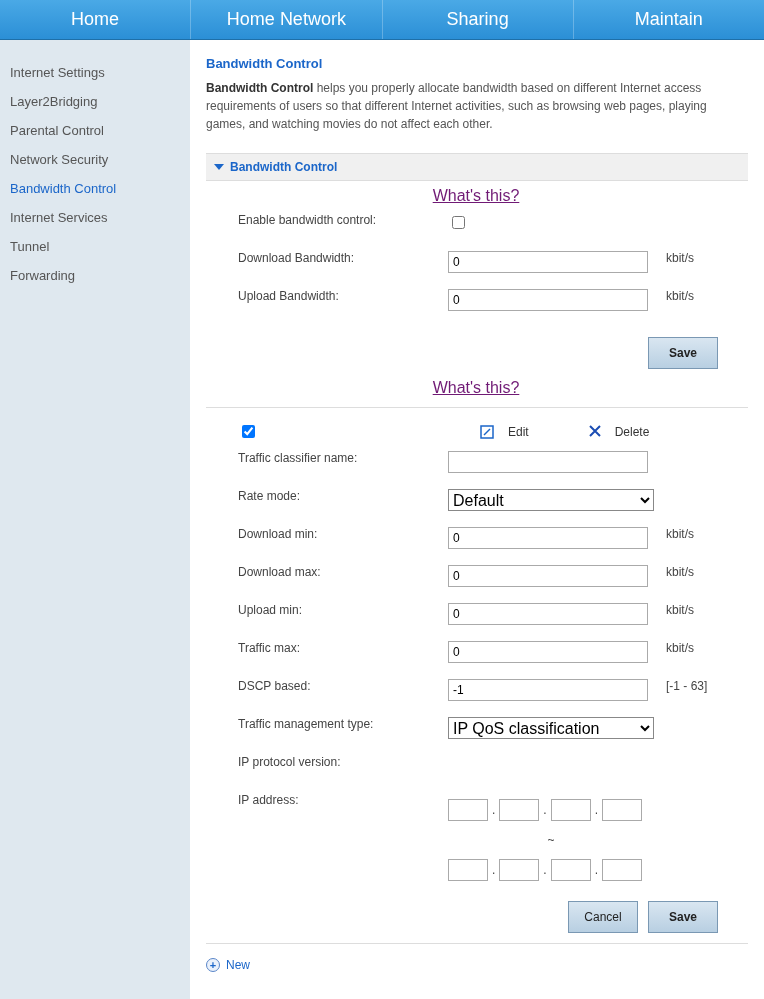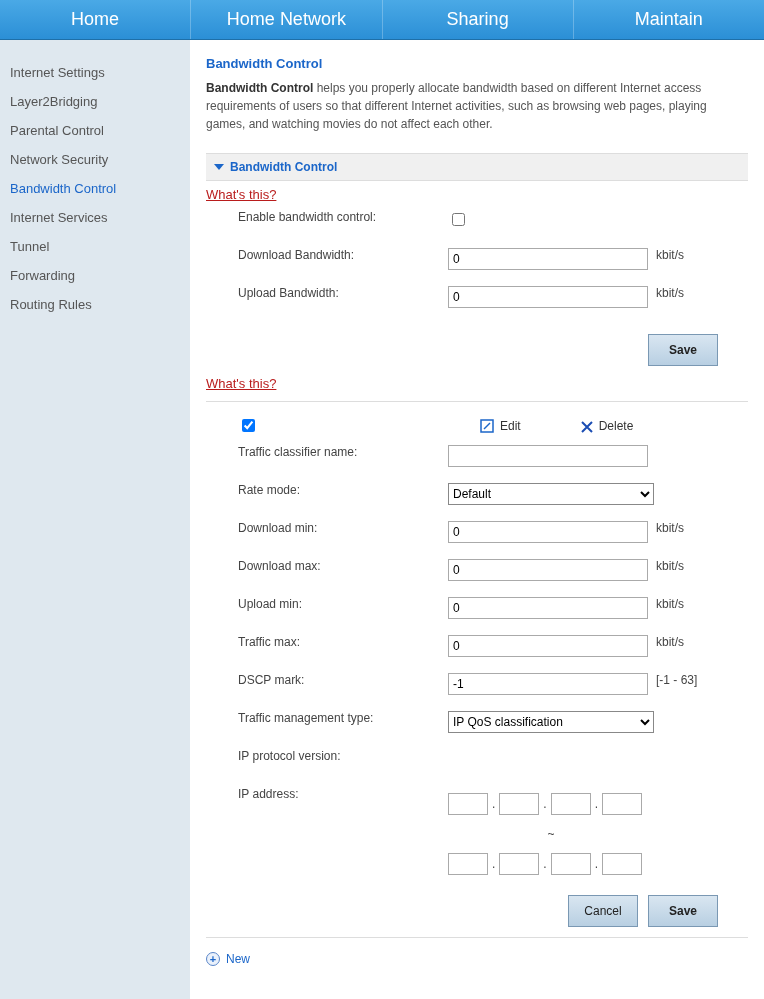--- a/index.html
+++ b/index.html
@@ -80,24 +80,24 @@
     align-items: center;
     gap: 6px;
   }
   .tri-down {
     width: 0; height: 0;
     border-left: 5px solid transparent;
     border-right: 5px solid transparent;
     border-top: 6px solid #1b66c9;
   }
   .whats {
-    text-align: left;
-    color: #b91c1c;
+    text-align: center;
+    color: #701a75;
     text-decoration: underline;
-    font-size: 13px;
+    font-size: 16px;
     margin: 6px 2px 8px 0;
     cursor: pointer;
   }
 
   .form-block { padding: 0 0 0 32px; }
   .row {
     display: flex;
     min-height: 34px;
     margin-bottom: 4px;
   }
@@ -107,30 +107,30 @@
     font-size: 12px;
   }
   .row input[type="text"] {
     width: 200px;
     height: 22px;
     border: 1px solid #aaa;
     font-size: 12px;
     padding: 1px 4px;
   }
   .row .unit {
-    margin-left: 8px;
+    margin-left: 18px;
     color: #444;
     font-size: 12px;
   }
   .row select {
     width: 206px;
     height: 22px;
     border: 1px solid #888;
     background: #fff;
-    font-size: 12px;
+    font-size: 16px;
   }
   .row.ipaddr .ipgroup {
     display: flex;
     gap: 4px;
     align-items: center;
   }
   .ipgroup input {
     width: 40px !important;
     text-align: center;
   }
@@ -161,22 +161,22 @@
   .hr { border-top: 1px solid #ddd; margin: 10px 0; }
 
   .rule-actions {
     display: flex;
     align-items: center;
     padding: 4px 0 10px 0;
   }
   .rule-actions .chk { width: 242px; padding-left: 0; }
   .rule-actions .act {
     display: flex;
-    align-items: flex-end;
-    gap: 6px;
+    align-items: flex-start;
+    gap: 14px;
     color: #333;
     margin-right: 60px;
     cursor: pointer;
   }
   .rule-actions .act svg { display: block; }
 
   .tilde {
     text-align: center;
     width: 206px;
     margin: 6px 0 6px 242px;
@@ -215,21 +215,20 @@
 
   <div class="sidebar">
     <div class="item">Internet Settings</div>
     <div class="item">Layer2Bridging</div>
     <div class="item">Parental Control</div>
     <div class="item">Network Security</div>
     <div class="item active">Bandwidth Control</div>
     <div class="item">Internet Services</div>
     <div class="item">Tunnel</div>
     <div class="item">Forwarding</div>
-    <div class="item">Routing Rules</div>
   </div>
 
   <div class="content">
     <div class="page-title">Bandwidth Control</div>
     <div class="page-desc">
       <b>Bandwidth Control</b><span> helps you properly allocate bandwidth based on different Internet access requirements of users so that different Internet activities, such as browsing web pages, playing games, and watching movies do not affect each other.</span>
     </div>
 
     <div class="section-header">
       <span class="tri-down"></span>
@@ -308,21 +307,21 @@
         <div class="label">Upload min:</div>
         <input type="text" value="0" style="">
         <span class="unit">kbit/s</span>
       </div>
       <div class="row">
         <div class="label">Traffic max:</div>
         <input type="text" value="0" style="">
         <span class="unit">kbit/s</span>
       </div>
       <div class="row">
-        <div class="label">DSCP mark:</div>
+        <div class="label">DSCP based:</div>
         <input type="text" value="-1" style="">
         <span class="unit">[-1 - 63]</span>
       </div>
       <div class="row">
         <div class="label">Traffic management type:</div>
         <select>
           <option>IP QoS classification</option>
         </select>
       </div>
       <div class="row">

